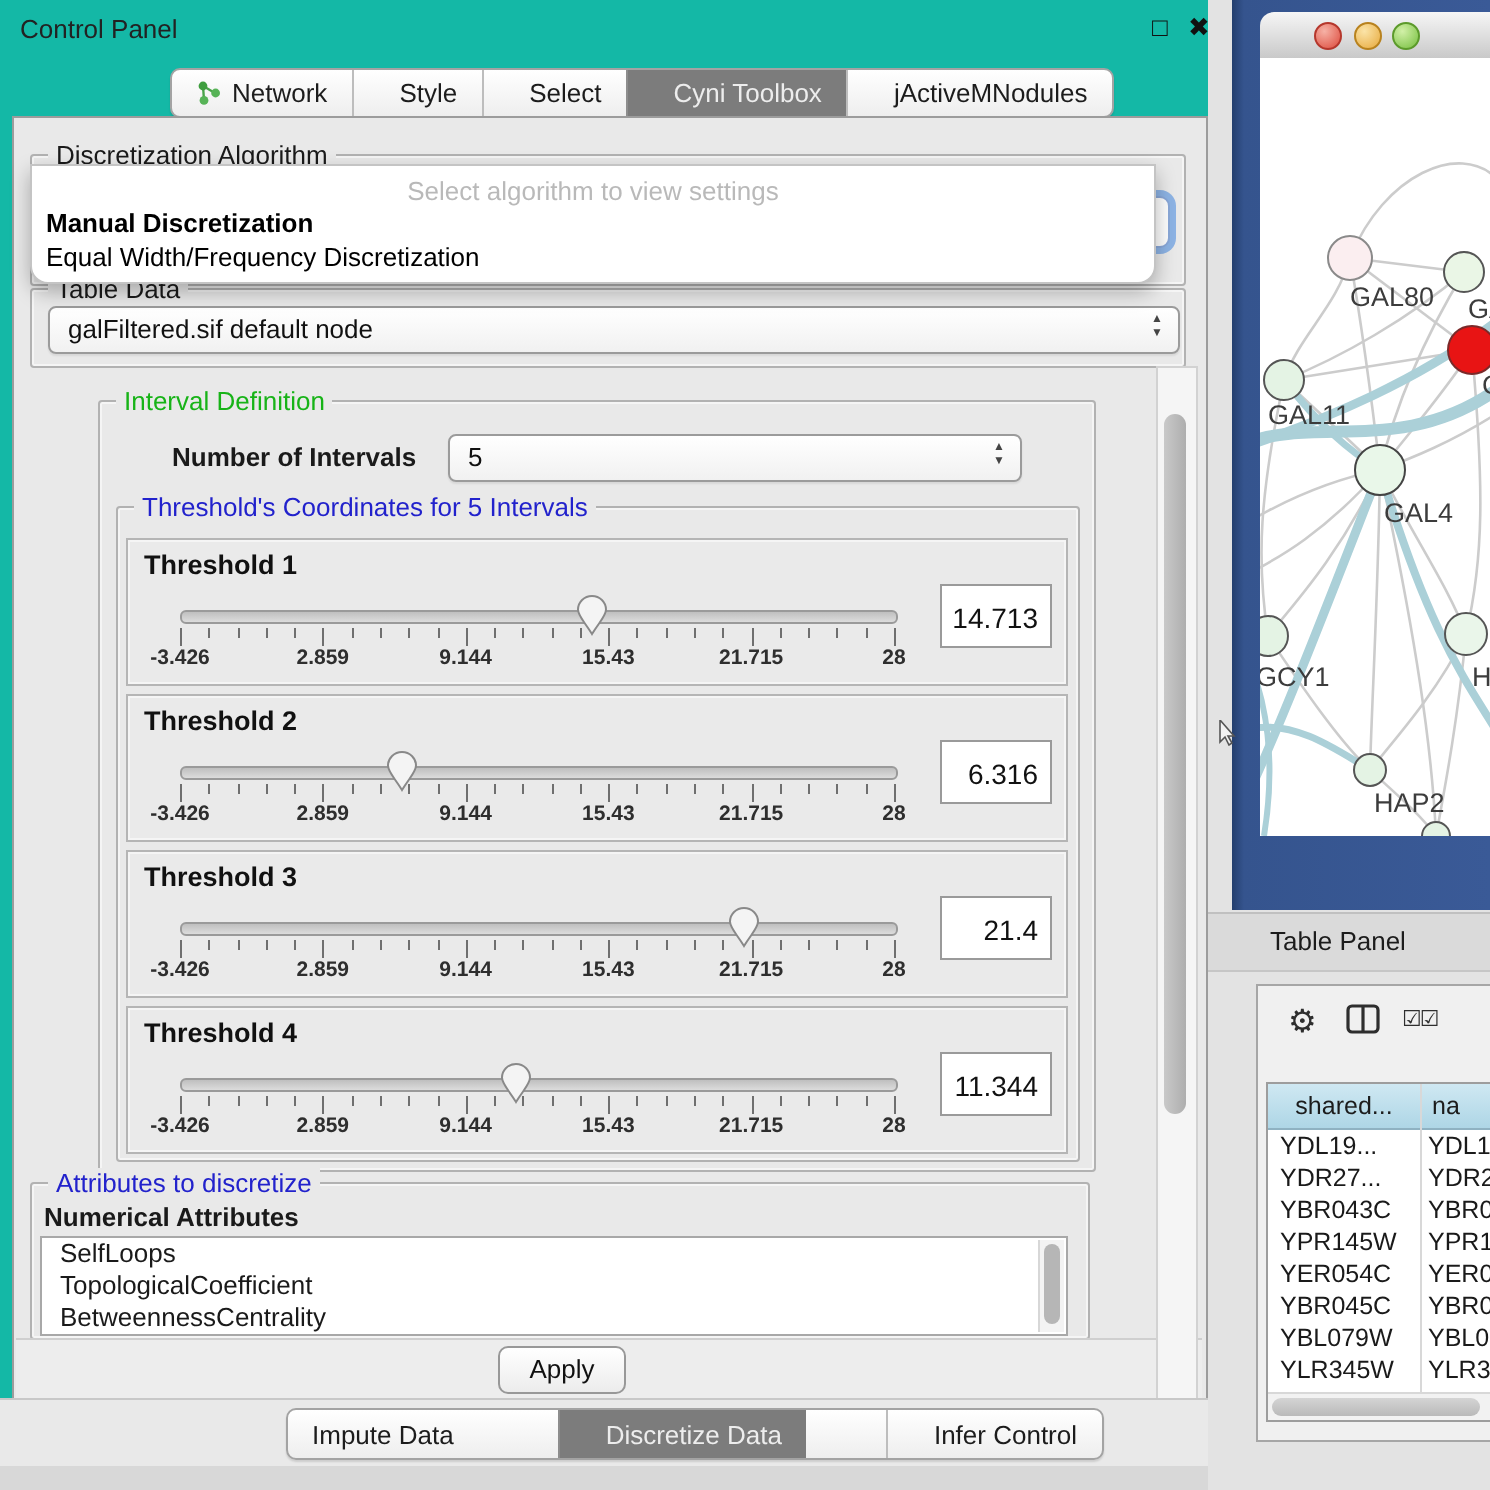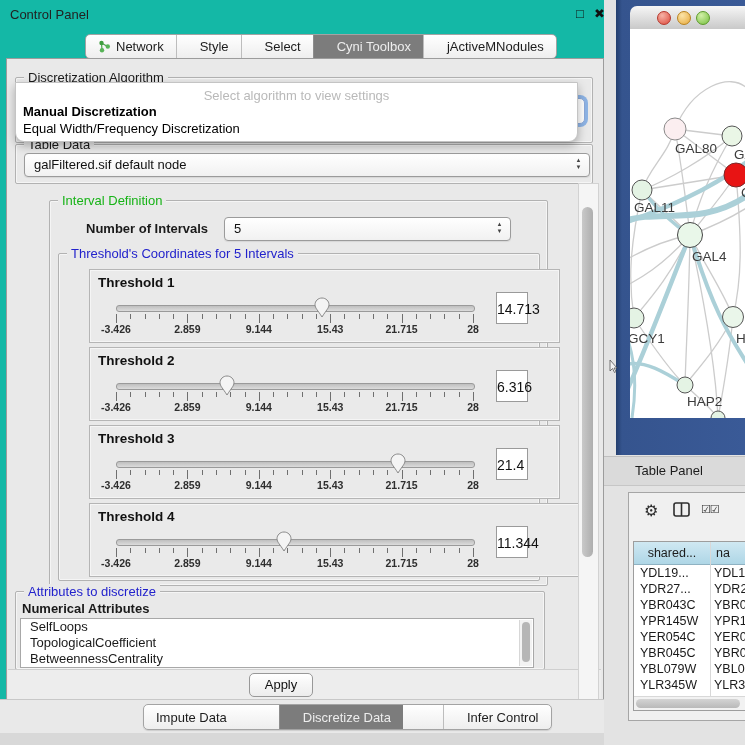--- a/index.html
+++ b/index.html
@@ -52,30 +52,30 @@
   #algo-popup .item{position:absolute;left:7px;font-size:13px;color:#000;white-space:nowrap;}
   #algo-popup .item.b{font-weight:bold;}
 
   #focus-combo{left:464px;top:39px;width:112px;height:24px;border-radius:5px;
     background:#fdfdfd;border:1px solid #8aa8d8;z-index:5;
     box-shadow:0 0 0 3px rgba(110,160,225,.75);}
 
   
   .thr-panel{position:absolute;left:0;width:469px;height:72px;
     border:1px solid #b5b5b5;background:#eaeaea;
-    box-shadow:inset 0 0 0 1px rgba(255,255,255,.5);margin-left:26px;}
+    box-shadow:inset 0 0 0 1px rgba(255,255,255,.5);}
   .thr-label{position:absolute;left:8px;top:5px;font-weight:bold;font-size:13.5px;color:#111;}
   .track{position:absolute;left:26px;top:35px;width:357px;height:5px;border-radius:3px;
     background:linear-gradient(#bfbfbf,#dcdcdc);border:1px solid #9a9a9a;}
   .tick{position:absolute;top:44px;width:1px;height:5px;background:#6f6f6f;}
   .tick.major{height:9px;}
   .tick-label{position:absolute;top:53px;width:60px;margin-left:-30px;text-align:center;
     font-size:10.5px;font-weight:bold;color:#2e2e2e;}
   .thumb{position:absolute;top:27px;width:16px;height:21px;}
-  .thr-value{position:absolute;left:406px;top:22px;width:32px;height:32px;background:#fff;
+  .thr-value{position:absolute;left:406px;top:22px;width:56px;height:32px;background:#fff;
     border:1px solid #9a9a9a;font-size:14px;line-height:32px;text-align:right;
     padding-right:6px;box-sizing:border-box;color:#111;}
 
   
   #attr-list{position:absolute;background:#ffffff;border:1px solid #a8a8a8;overflow:hidden;}
   .attr-item{padding-left:9px;font-size:13px;line-height:16px;color:#1a1a1a;white-space:nowrap;}
   .mini-scroll{position:absolute;top:1px;right:1px;width:12px;bottom:1px;background:#f3f3f3;
     border-left:1px solid #d7d7d7;}
   .mini-thumb{position:absolute;left:2px;width:8px;border-radius:4px;background:#b6b6b6;}
 
@@ -329,21 +329,21 @@
           <div class="tick" style="left: 354.44px;"></div>
           <div class="tick" style="left: 368.72px;"></div>
           <div class="tick major" style="left: 383px;"></div>
           <div class="tick-label" style="left: 26px;">-3.426</div>
           <div class="tick-label" style="left: 97.4px;">2.859</div>
           <div class="tick-label" style="left: 168.8px;">9.144</div>
           <div class="tick-label" style="left: 240.2px;">15.43</div>
           <div class="tick-label" style="left: 311.6px;">21.715</div>
           <div class="tick-label" style="left: 383px;">28</div>
         </div>
-        <div class="thr-panel" style="top: 234px; padding-left: 28px;">
+        <div class="thr-panel" style="top: 234px;">
     <div class="thr-label">Threshold 4</div>
     <div class="track"></div>
     <div class="ticks"></div>
     <div class="thumb" style="left: 185.788px;">
       <svg width="16" height="21" viewBox="0 0 16 21">
         <path d="M8,1 C11.9,1 15,4 15,7.8 C15,11 12,13.5 8,20 C4,13.5 1,11 1,7.8 C1,4 4.1,1 8,1 Z" fill="#f4f4f4" stroke="#898989" stroke-width="1"></path>
       </svg>
     </div>
     <div class="thr-value">11.344</div>
   <div class="tick major" style="left: 26px;"></div>

